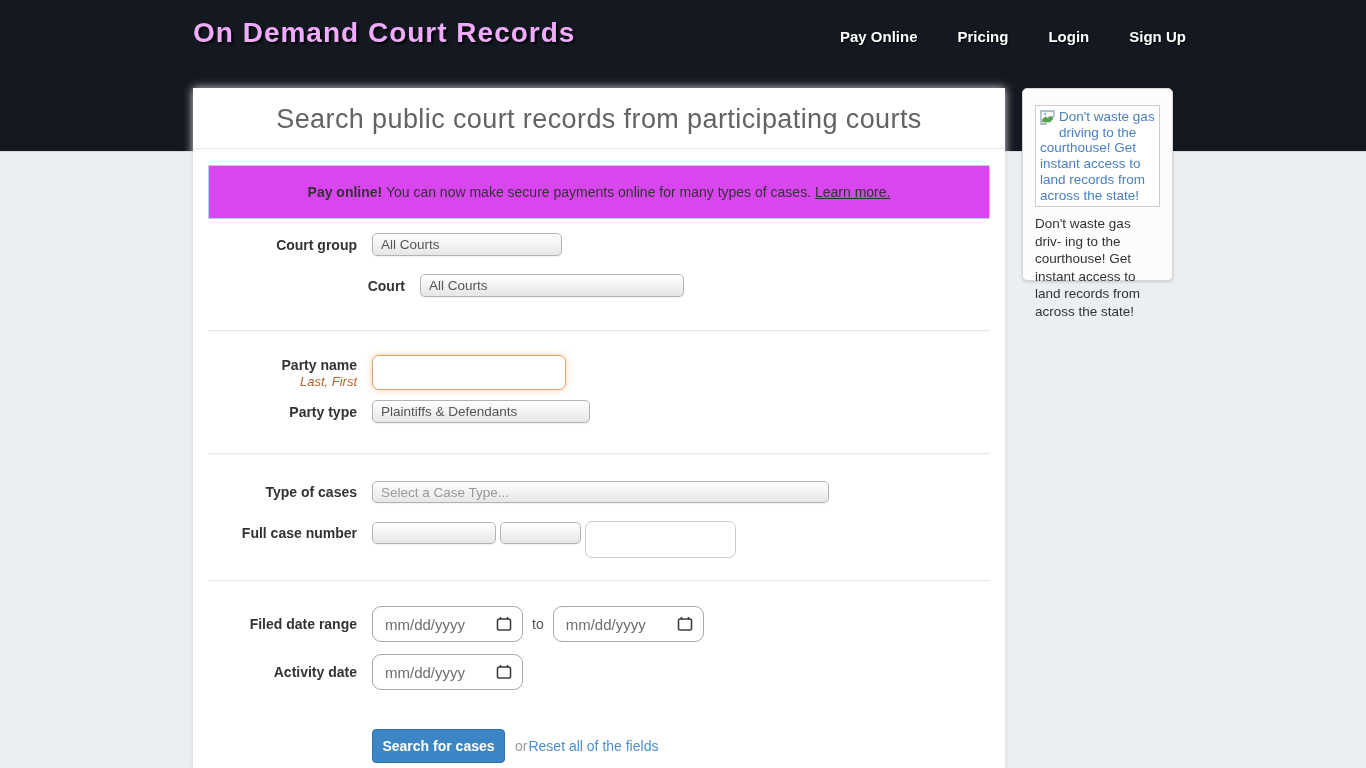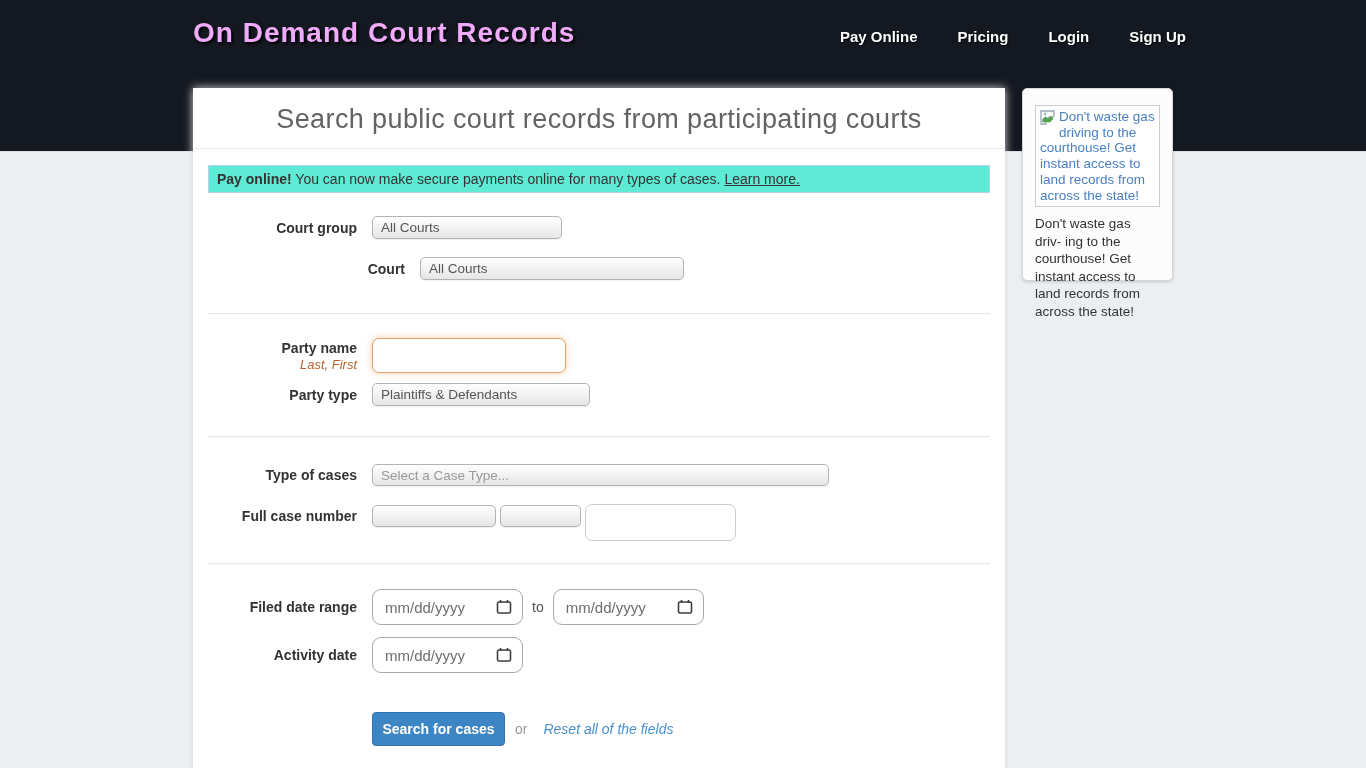--- a/index.html
+++ b/index.html
@@ -37,22 +37,22 @@
     box-shadow: 0 0 9px rgba(255,255,255,0.85), 0 0 5px rgba(0,0,0,0.28);
   }
   .panel-header {
     text-align: center; padding: 16px 10px 13px 10px; border-bottom: 1px solid #e7e7e7;
   }
   .panel-header h1 {
     font-size: 27px; font-weight: normal; color: #636363; letter-spacing: 0.4px;
   }
 
   .banner {
-    margin: 16px 15px 0 15px; background: #5eead4; border: 1px solid #b7d3e8;
-    text-align: left; padding: 5px 8px; font-size: 14px; color: #333;
+    margin: 16px 15px 0 15px; background: #d946ef; border: 1px solid #b7d3e8;
+    text-align: center; padding: 18px 8px; font-size: 14px; color: #333;
   }
   .banner .b { font-weight: bold; }
   .banner a { color: #333; text-decoration: underline; cursor: pointer; }
 
   
   .row { display: flex; align-items: center; }
   .row.top { align-items: flex-start; }
   .lbl {
     width: 179px; padding-right: 15px; text-align: right; flex-shrink: 0;
     font-size: 14px; font-weight: bold; color: #333;
@@ -93,24 +93,24 @@
     border-top: 1px solid #e7e7e7; border-bottom: 1px solid #fafafa;
     margin: 0 15px; height: 2px;
   }
 
   .btn-search {
     width: 133px; height: 34px; background: #3d86c6; border: 1px solid #3273ac;
     border-radius: 4px; color: #fff; font-size: 14px; font-weight: bold;
     cursor: pointer; font-family: "Liberation Sans", sans-serif;
   }
   .or { color: #999; font-size: 14px; margin-left: 10px; }
-  .reset-link { color: #4a8fce; font-size: 14px; text-decoration: none; margin-left: 16px; cursor: pointer; font-style: italic; }
-
-  
-  .r-courtgroup { margin-top: 23px; align-items: center; }
+  .reset-link { color: #4a8fce; font-size: 14px; text-decoration: none; margin-left: 1px; cursor: pointer; }
+
+  
+  .r-courtgroup { margin-top: 14px; align-items: center; }
   .r-court { margin-top: 18px; padding-left: 48px; }
   .sep1 { margin-top: 33px; }
   .r-party { margin-top: 23px; }
   .r-partytype { margin-top: 10px; }
   .sep2 { margin-top: 30px; }
   .r-casetype { margin-top: 26px; }
   .r-casenum { margin-top: 19px; }
   .sep3 { margin-top: 22px; }
   .r-filed { margin-top: 24px; }
   .r-activity { margin-top: 12px; }

